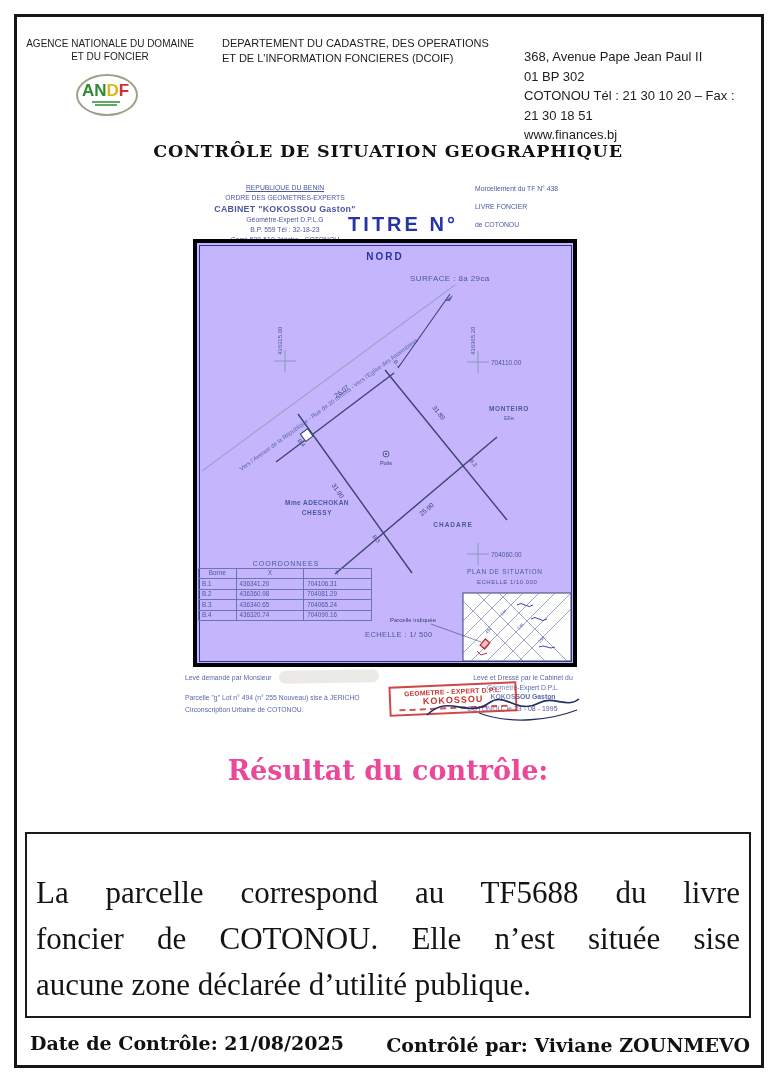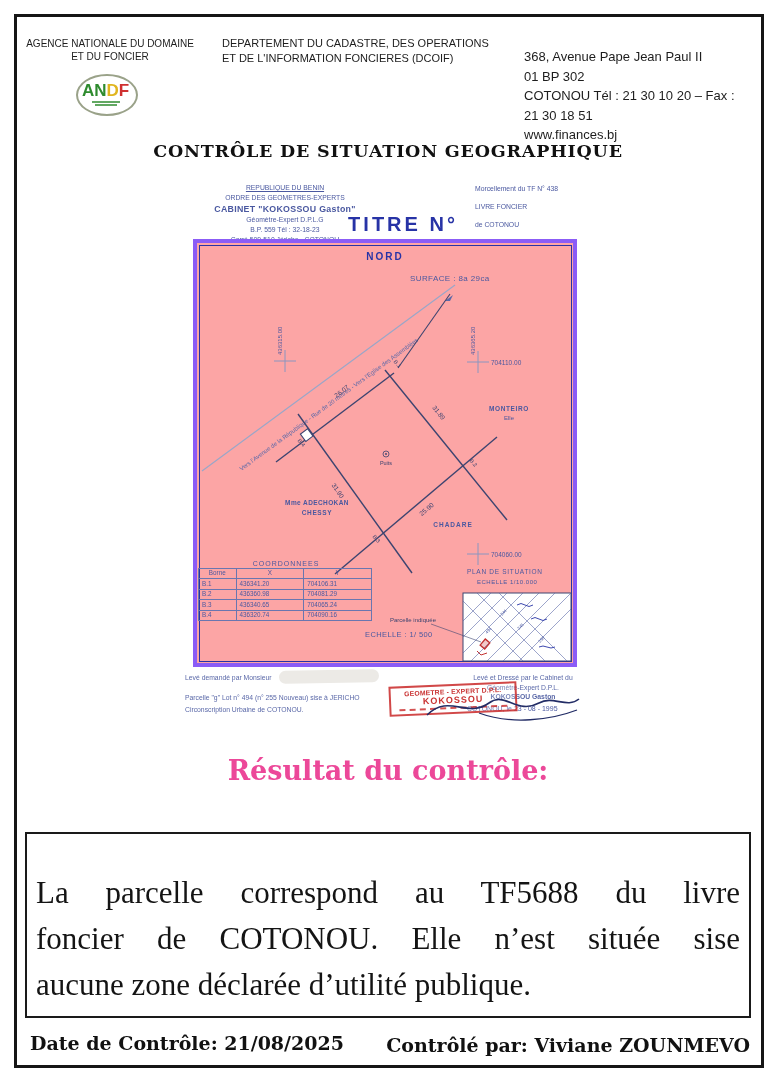--- a/index.html
+++ b/index.html
@@ -21,21 +21,21 @@
   .doc-title{left:0;top:141px;width:776px;text-align:center;font-family:"DejaVu Serif",serif;font-weight:bold;font-size:17.5px;letter-spacing:.8px;color:#111;}
 
   
   .plan{left:183px;top:177px;width:418px;height:575px;}
   .cabinet{left:8px;top:6px;width:188px;text-align:center;color:#4a58a0;font-size:6.8px;line-height:1.45;}
   .cabinet .u{text-decoration:underline;}
   .cabinet .big{font-size:8.8px;font-weight:bold;letter-spacing:.3px;}
   .titre{left:152px;top:36px;width:136px;text-align:center;font-size:20px;font-weight:bold;color:#2733a6;letter-spacing:3px;}
   .planright{left:292px;top:8px;width:124px;color:#4a58a0;font-size:6.8px;}
   .planright div{position:absolute;left:0;width:124px;}
-  .blueprint{left:10px;top:62px;width:376px;height:420px;border:4px solid #8b5cf6;background:#fca5a5;text-decoration:underline;}
+  .blueprint{left:10px;top:62px;width:376px;height:420px;border:4px solid #000000;background:#c4b5fd;text-decoration:underline;}
   .bp-inner{position:absolute;inset:1.5px;border:1.2px solid #2733a6;pointer-events:none;}
   .coords{left:1px;top:317px;width:176px;color:#4a58a0;}
   .coords .ct-title{text-align:center;font-size:7px;letter-spacing:1px;margin-bottom:1px;}
   table.ct{border-collapse:collapse;width:174px;}
   table.ct th,table.ct td{border:0.9px solid #6a76b0;font-size:6.3px;font-weight:normal;color:#4a58a0;height:9.5px;padding:0 3px;line-height:1;}
   table.ct th{height:9px;}
   table.ct td.c1{width:32px;text-align:left;}
   table.ct td.c2,table.ct td.c3{width:64px;text-align:left;}
 
   .notesL1{left:2px;top:497px;width:240px;font-size:6.8px;color:#5a68a8;}

